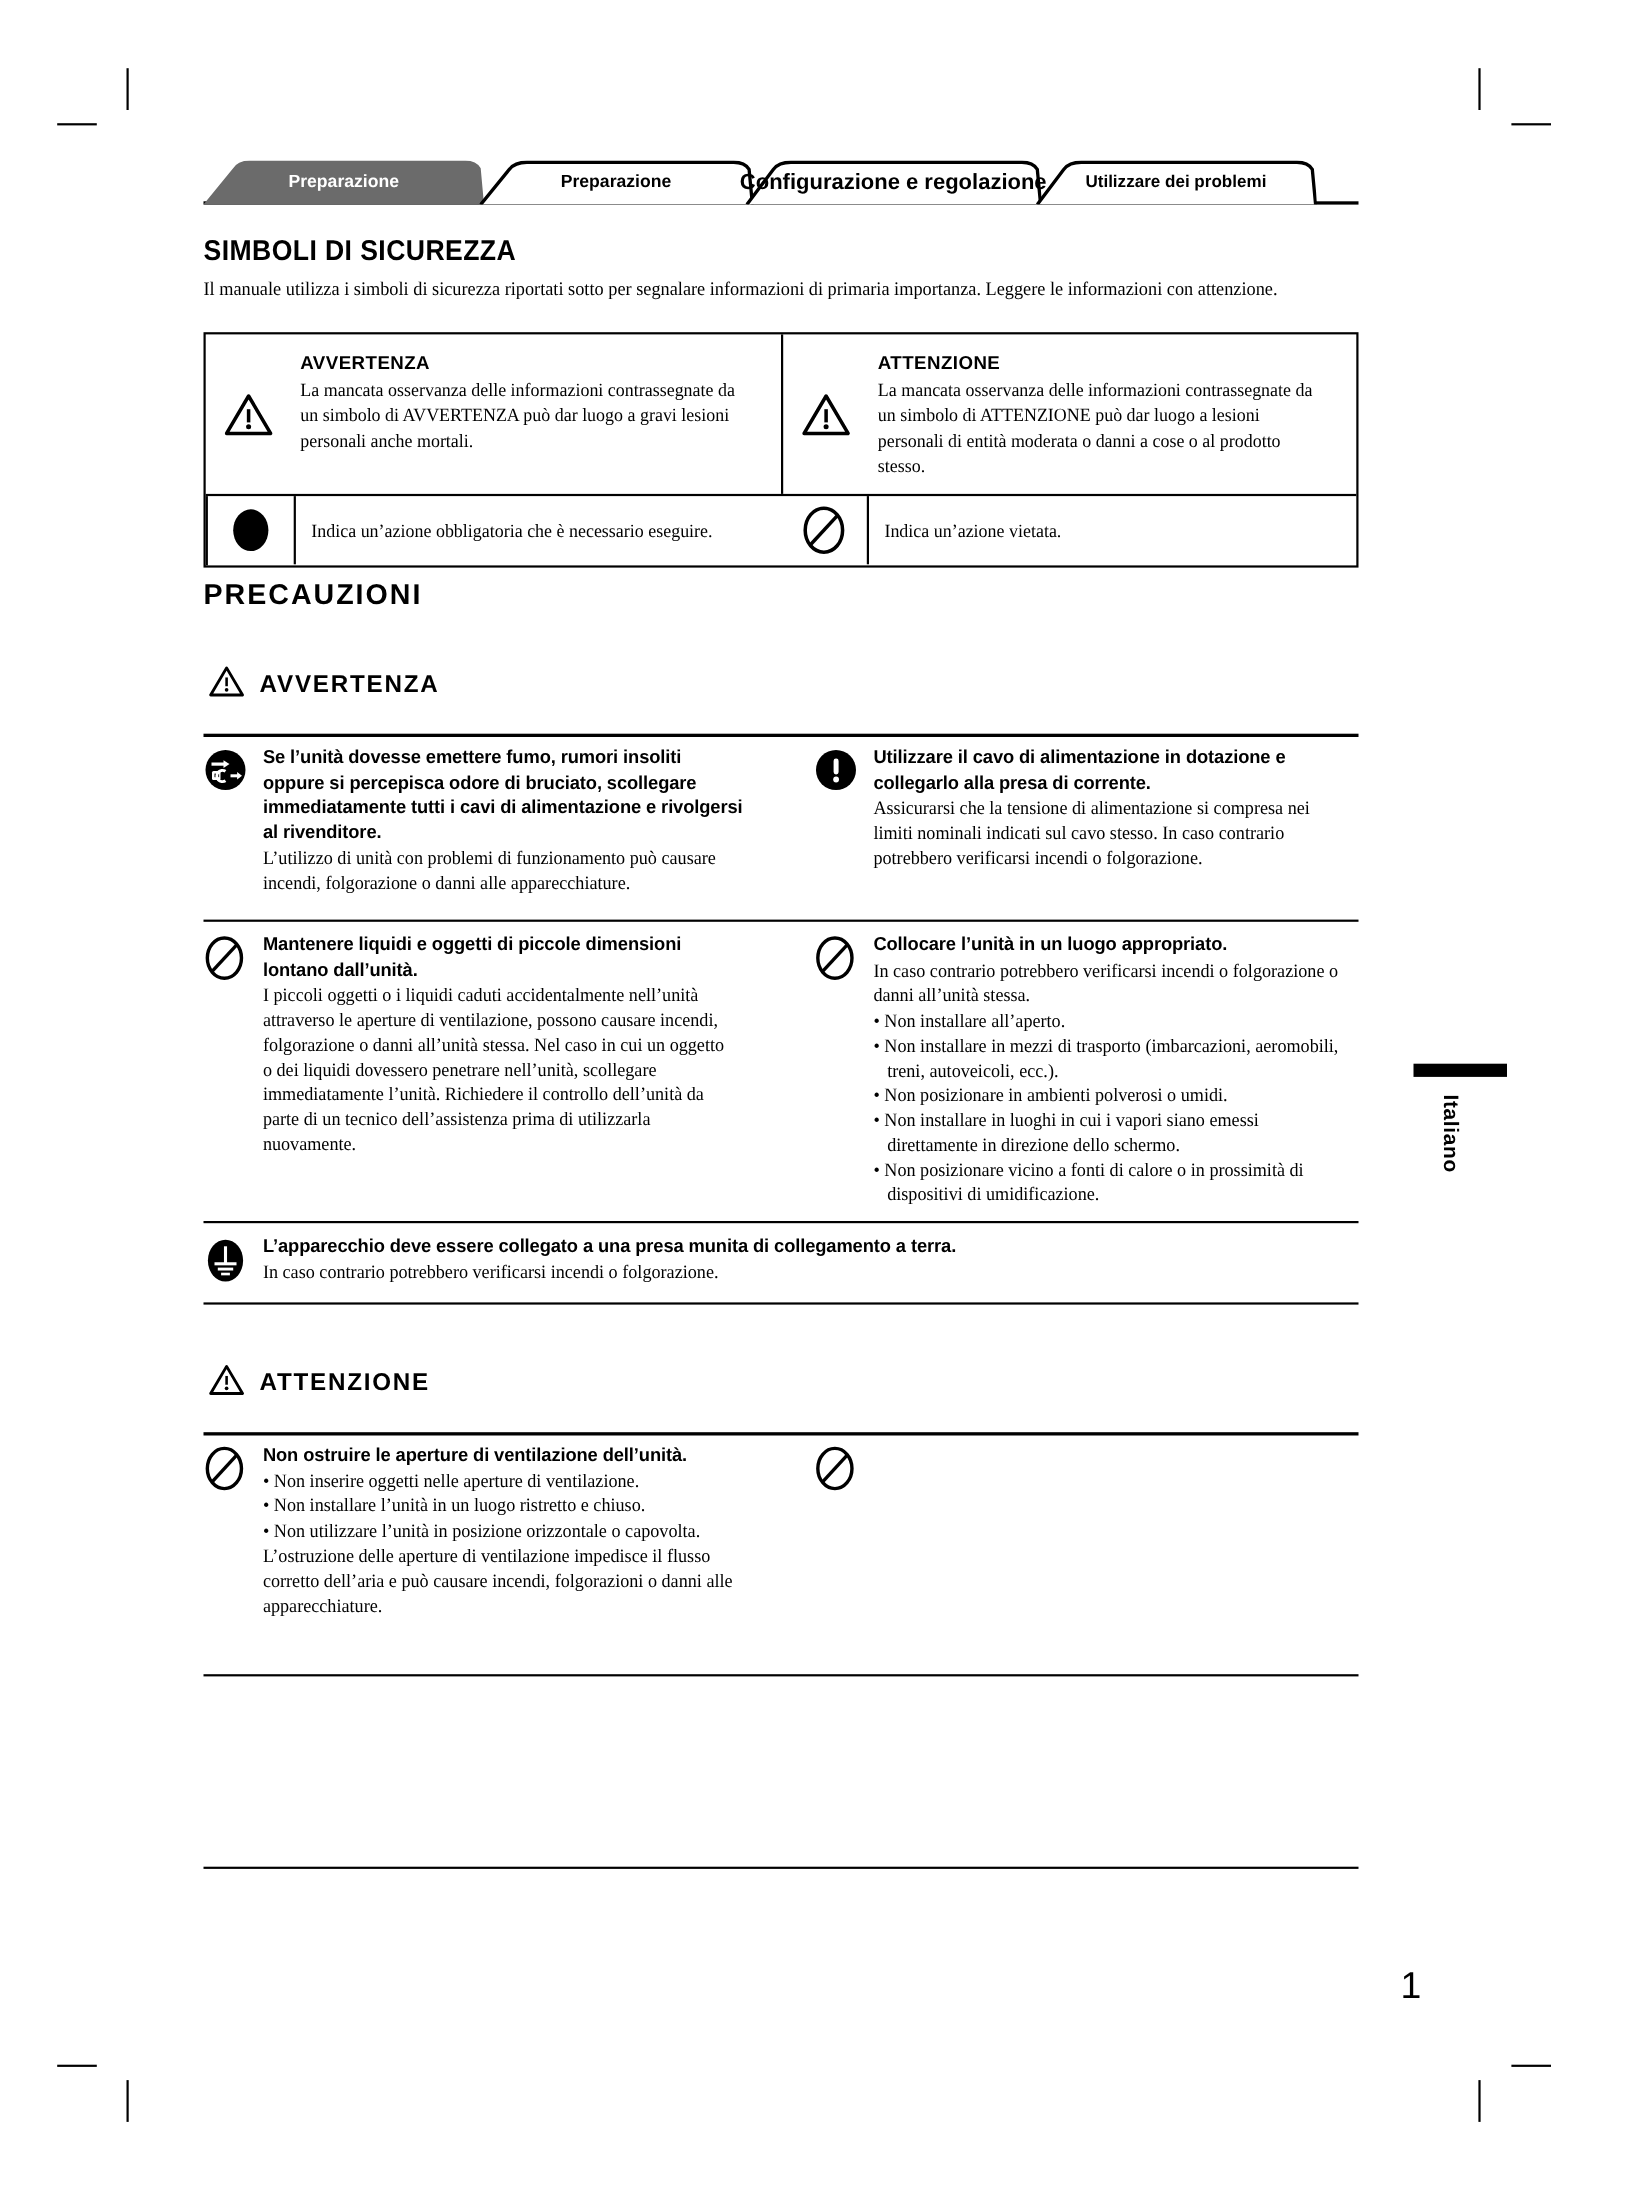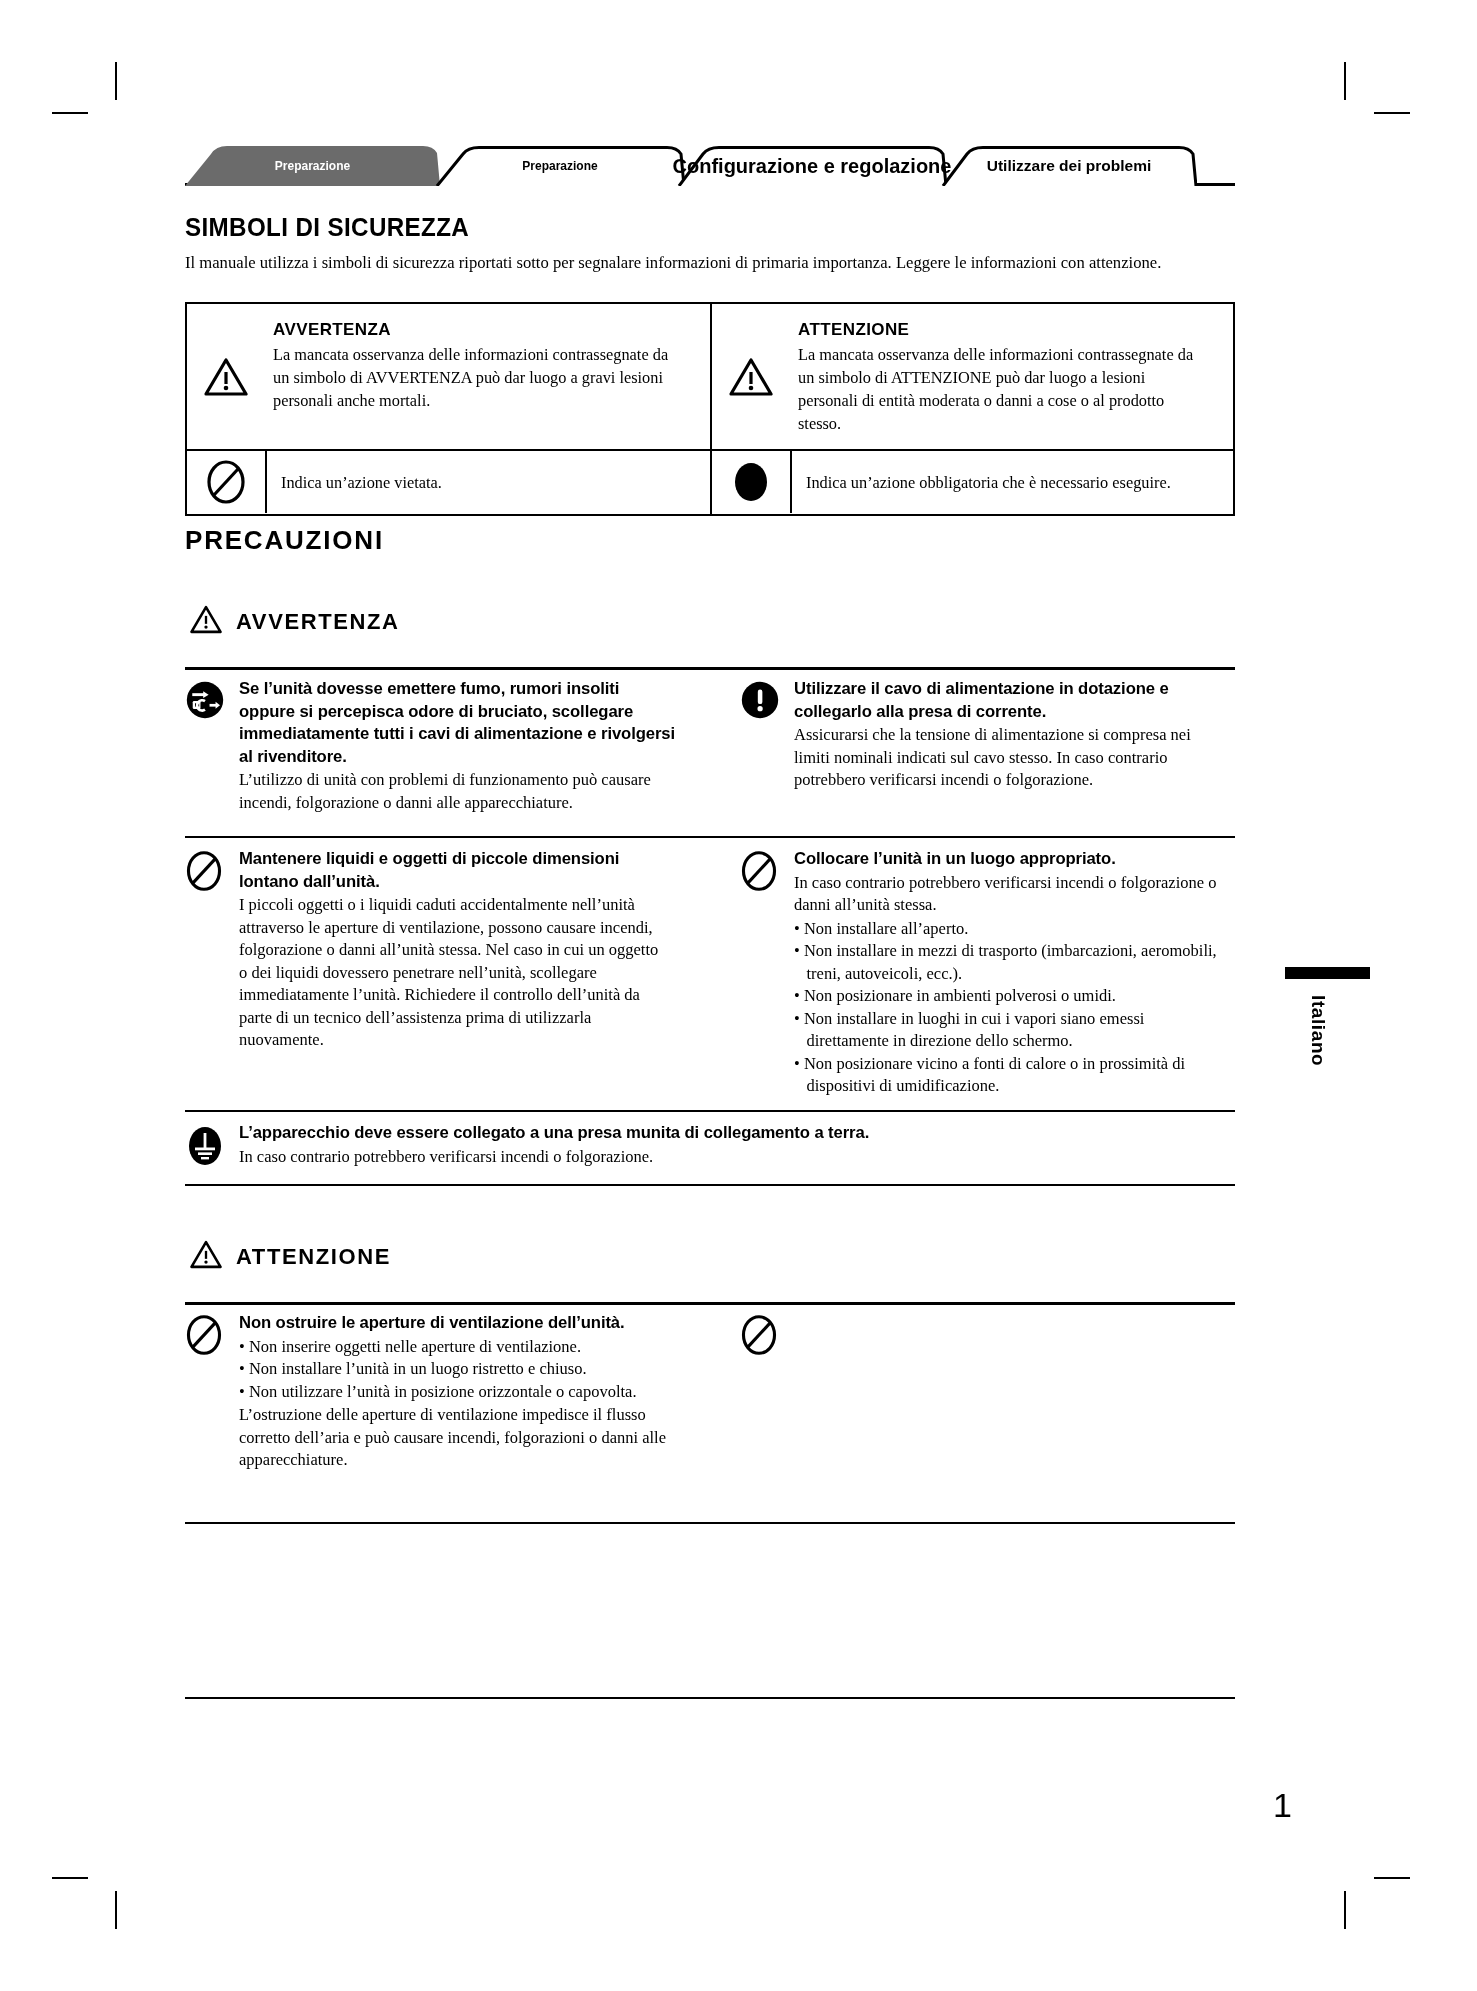--- a/index.html
+++ b/index.html
@@ -4,21 +4,21 @@
 <style>
   html,body{margin:0;padding:0;background:#fff;}
   body{width:1477px;height:1991px;position:relative;font-family:"Liberation Serif",serif;color:#000;}
   .page{position:absolute;inset:0;}
 
   
   .crop{position:absolute;background:#000;}
 
   .tabrow{position:absolute;left:185px;top:146px;width:1100px;height:40px;}
   .tabitem{position:absolute;top:0;height:40px;font-family:"Liberation Sans",sans-serif;
-           font-weight:bold;font-size:12px;display:flex;align-items:center;justify-content:center;}
+           font-weight:bold;font-size:16px;display:flex;align-items:center;justify-content:center;}
   .tabitem span{position:relative;z-index:3;white-space:nowrap;}
   .tabshape{position:absolute;inset:0;z-index:1;}
 
   .baseline{position:absolute;left:185px;top:184px;width:1050px;height:3px;background:#000;}
 
   
   h1.sect{position:absolute;font-family:"Liberation Sans",sans-serif;font-weight:bold;
           font-size:26px;letter-spacing:.4px;margin:0;transform:scaleX(.93);transform-origin:left center;}
   .intro{position:absolute;font-size:17.5px;line-height:24px;transform:scaleX(.95);transform-origin:left top;}
 
@@ -133,39 +133,39 @@
           </svg>
         </div>
         <div class="symtext">
           <div class="tt">ATTENZIONE</div>
           <div class="bd">La mancata osservanza delle informazioni contrassegnate da un simbolo di ATTENZIONE può dar luogo a lesioni personali di entità moderata o danni a cose o al prodotto stesso.</div>
         </div>
       </div>
     </div>
 
     <div class="symrow bt">
+      <div class="symcell half divider">
+        <div class="icobox bordered" style="height:62px;">
+          <svg width="40" height="46" viewBox="0 0 40 46" aria-hidden="true">
+            <ellipse cx="20" cy="23" rx="16" ry="19" fill="#000"></ellipse>
+          </svg>
+        </div>
+        <div class="symtext" style="padding:20px 12px 20px 14px;">
+          <div class="bd">Indica un’azione obbligatoria che è necessario eseguire.</div>
+        </div>
+      </div>
       <div class="symcell half">
         <div class="icobox bordered" style="height:62px;">
           <svg width="40" height="46" viewBox="0 0 40 46" aria-hidden="true">
             <ellipse cx="20" cy="23" rx="17" ry="20" fill="none" stroke="#000" stroke-width="3.2"></ellipse>
             <line x1="8" y1="36" x2="32" y2="10" stroke="#000" stroke-width="3.2"></line>
           </svg>
         </div>
         <div class="symtext" style="padding:20px 12px 20px 14px;">
           <div class="bd">Indica un’azione vietata.</div>
-        </div>
-      </div>
-      <div class="symcell half divider">
-        <div class="icobox bordered" style="height:62px;">
-          <svg width="40" height="46" viewBox="0 0 40 46" aria-hidden="true">
-            <ellipse cx="20" cy="23" rx="16" ry="19" fill="#000"></ellipse>
-          </svg>
-        </div>
-        <div class="symtext" style="padding:20px 12px 20px 14px;">
-          <div class="bd">Indica un’azione obbligatoria che è necessario eseguire.</div>
         </div>
       </div>
     </div>
   </div>
 
   <h1 class="sect" style="left:185px;top:525px;letter-spacing:1.8px;transform:scaleX(1);">PRECAUZIONI</h1>
 
   <div class="hdrrow" style="left:190px;top:605px;">
     <span>
       <svg width="32" height="29" viewBox="0 0 44 40" aria-hidden="true">

